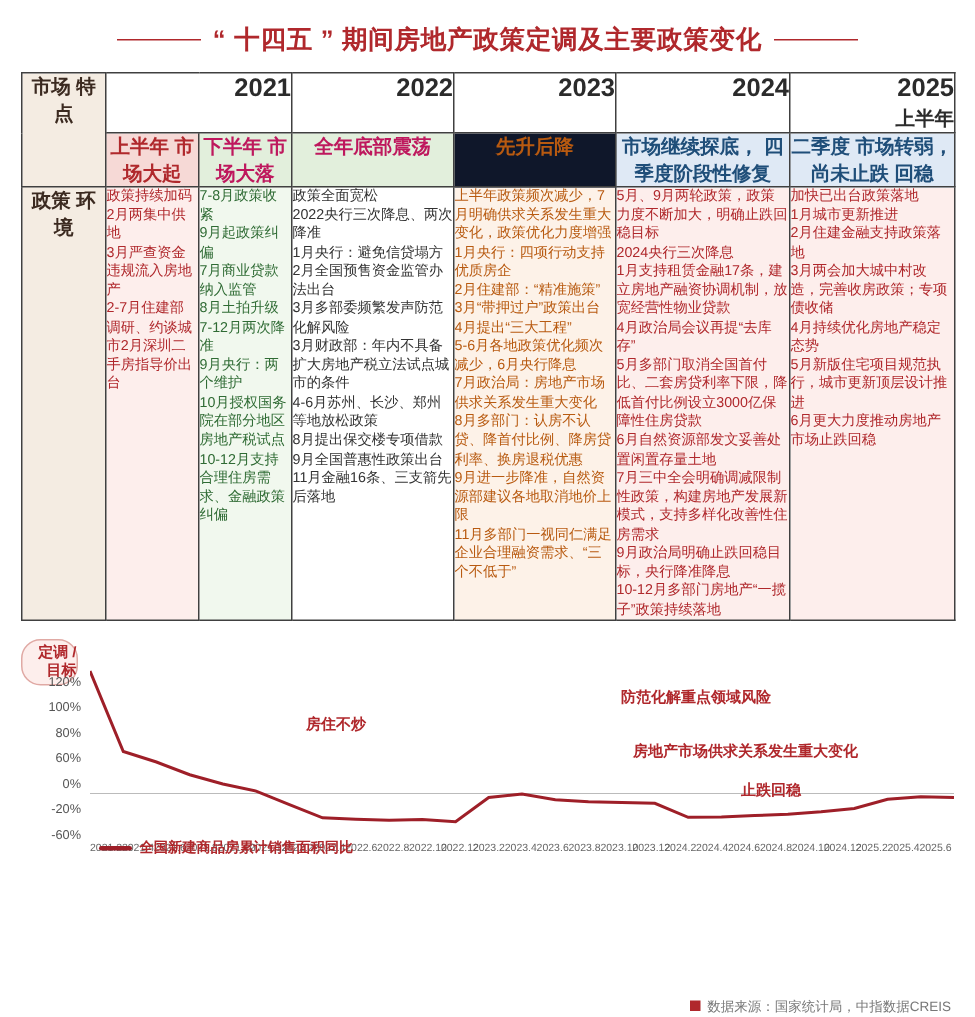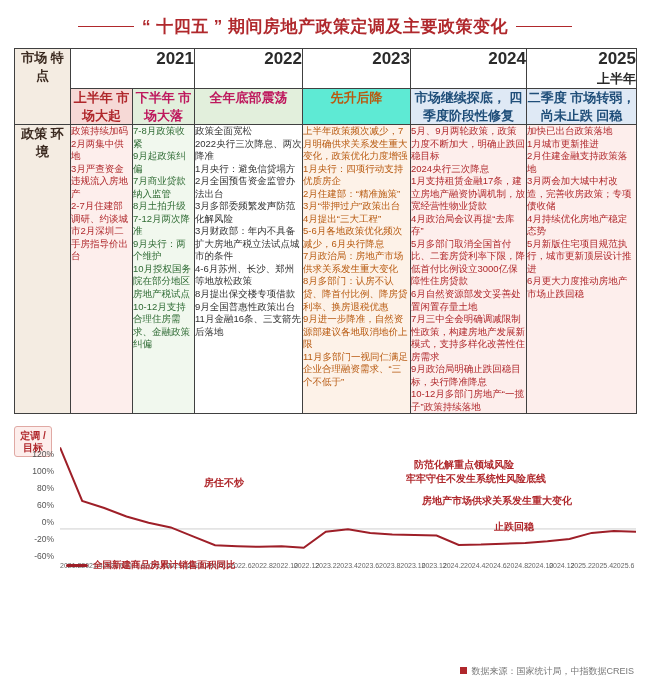--- a/index.html
+++ b/index.html
@@ -50,40 +50,40 @@
     padding:8px 0 8px;background:#ffffff;
   }
   .yr .sub{display:block;font-size:13px;font-weight:bold;margin-top:1px;}
 
   .feat{
     text-align:center;font-weight:bold;font-size:13px;line-height:1.35;
     padding:9px 2px;
   }
   .f-red{background:#f6d9d6;color:#b0282c;}
   .f-green{background:#e2efdc;color:#be185d;}
-  .f-orange{background:#5eead4;color:#b85a10;}
+  .f-orange{background:#0f172a;color:#b85a10;}
   .f-blue{background:#dfe9f5;color:#1f4e79;}
 
   .cell{
     font-size:9.5px;line-height:1.32;padding:4px 4px 6px;
     white-space:pre-line;
     height:268px;overflow:hidden;
   }
   .c-red{background:#fdeeec;color:#b0282c;}
   .c-green{background:#f1f8ee;color:#2f6b34;}
   .c-plain{background:#ffffff;color:#333;}
   .c-orange{background:#fdf2e8;color:#b85a10;margin-top:16px;}
   .c-pink{background:#fdeeec;color:#b0282c;}
 
   
   .chart-area{position:relative;margin:6px 14px 0;height:170px;}
   .badge{
     position:absolute;left:0;top:6px;width:36px;
-    background:#fdeeec;border:1px solid #e0a9a4;border-radius:3px;
-    color:#b0282c;font-size:10px;font-weight:bold;text-align:center;
+    background:#fdeeec;border:1px solid #e0a9a4;border-radius:13px;
+    color:#b0282c;font-size:10px;font-weight:bold;text-align:right;
     line-height:1.15;padding:3px 0;
   }
   .yaxis{position:absolute;left:6px;top:26px;width:34px;}
   .yaxis div{font-size:8.5px;color:#555;text-align:right;height:17px;line-height:17px;}
   .plot{position:absolute;left:46px;right:0;top:8px;bottom:30px;}
   .xaxis{position:absolute;left:46px;right:0;bottom:14px;height:14px;}
   .xaxis span{
     position:absolute;font-size:7px;color:#666;transform:rotate(0deg);
     white-space:nowrap;
   }
@@ -250,21 +250,20 @@
         <span style="left: 88.6154%;">2025.2</span>
         <span style="left: 92.3077%;">2025.4</span>
         <span style="left: 96%;">2025.6</span>
       </div>
     <div class="legend">
       <i></i>
       <span>全国新建商品房累计销售面积同比</span>
     </div>
   <div class="anno" style="left: 190px; top: 56px;">房住不炒</div>
       <div class="anno" style="left: 400px; top: 38px;">防范化解重点领域风险</div>
-      <div class="anno" style="left: 392px; top: 52px;">牢牢守住不发生系统性风险底线</div>
       <div class="anno" style="left: 408px; top: 74px;">房地产市场供求关系发生重大变化</div>
       <div class="anno" style="left: 480px; top: 100px;">止跌回稳</div>
     </div>
 
   <div class="src">
     <span class="sq"></span><span>数据来源：国家统计局，中指数据CREIS</span>
   </div>
 
 </div>
 

